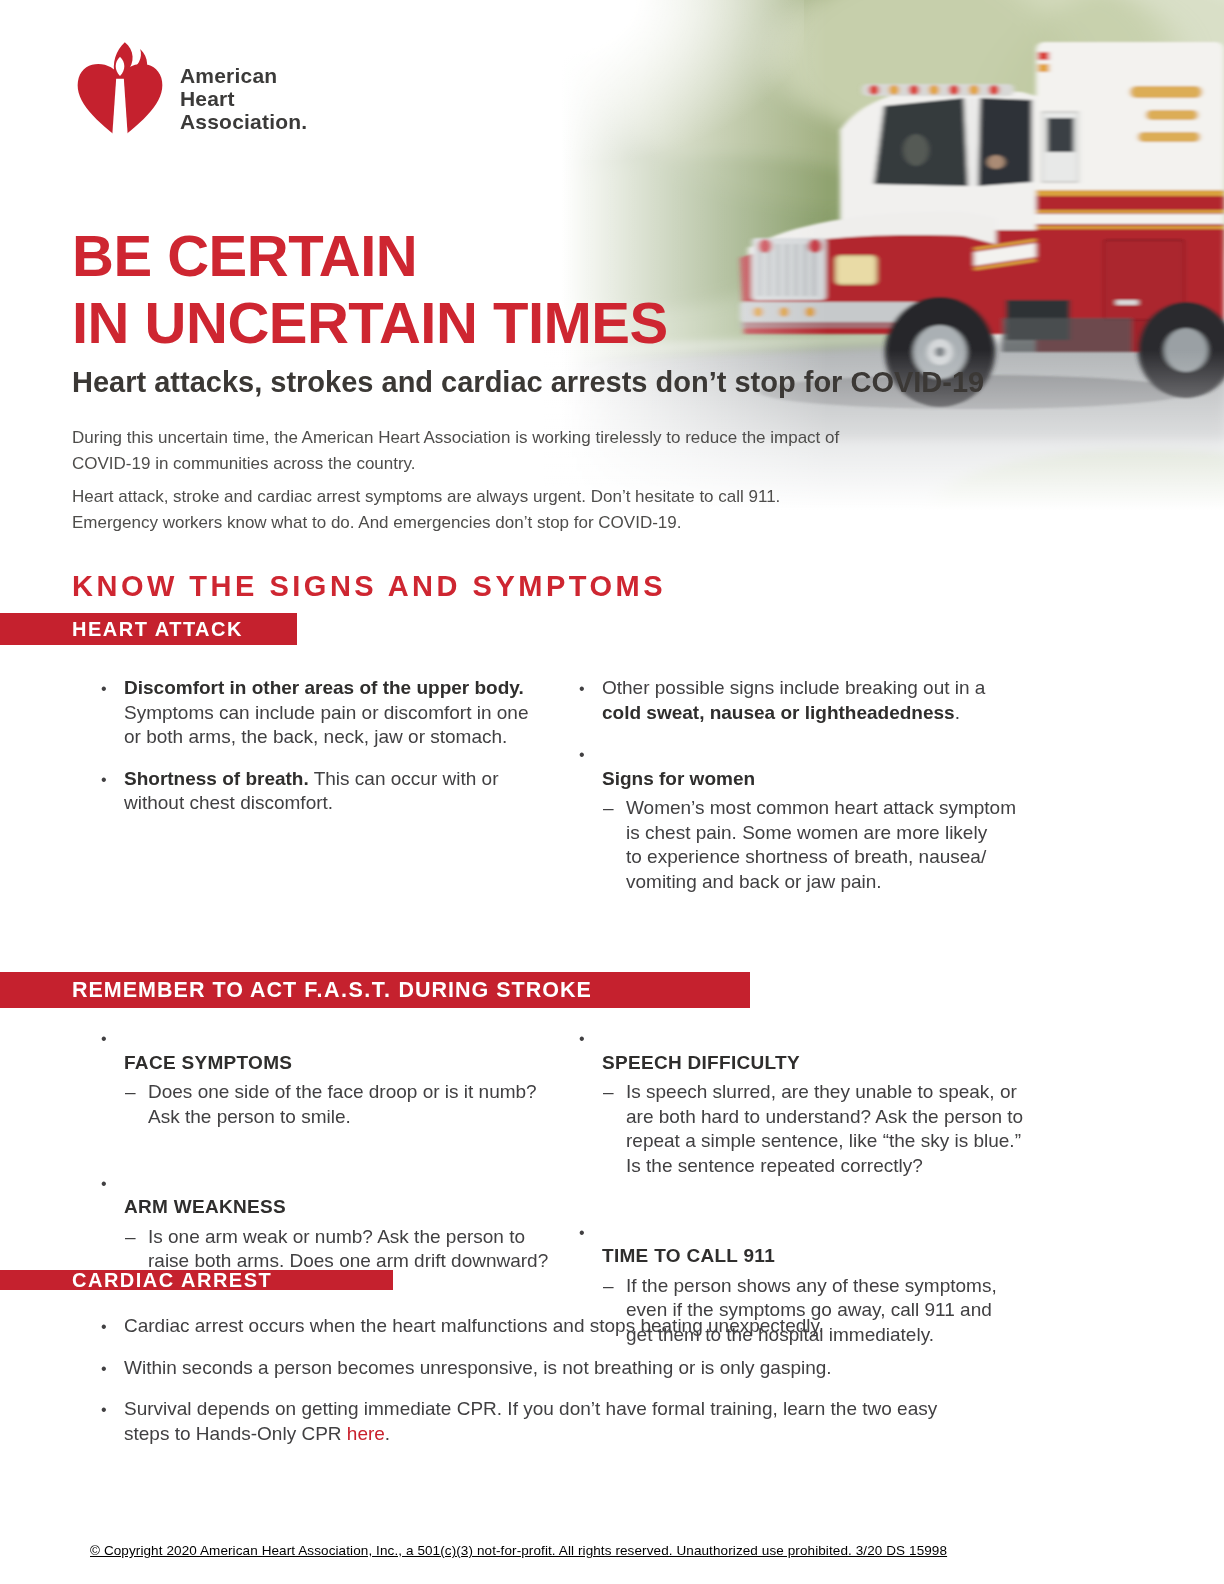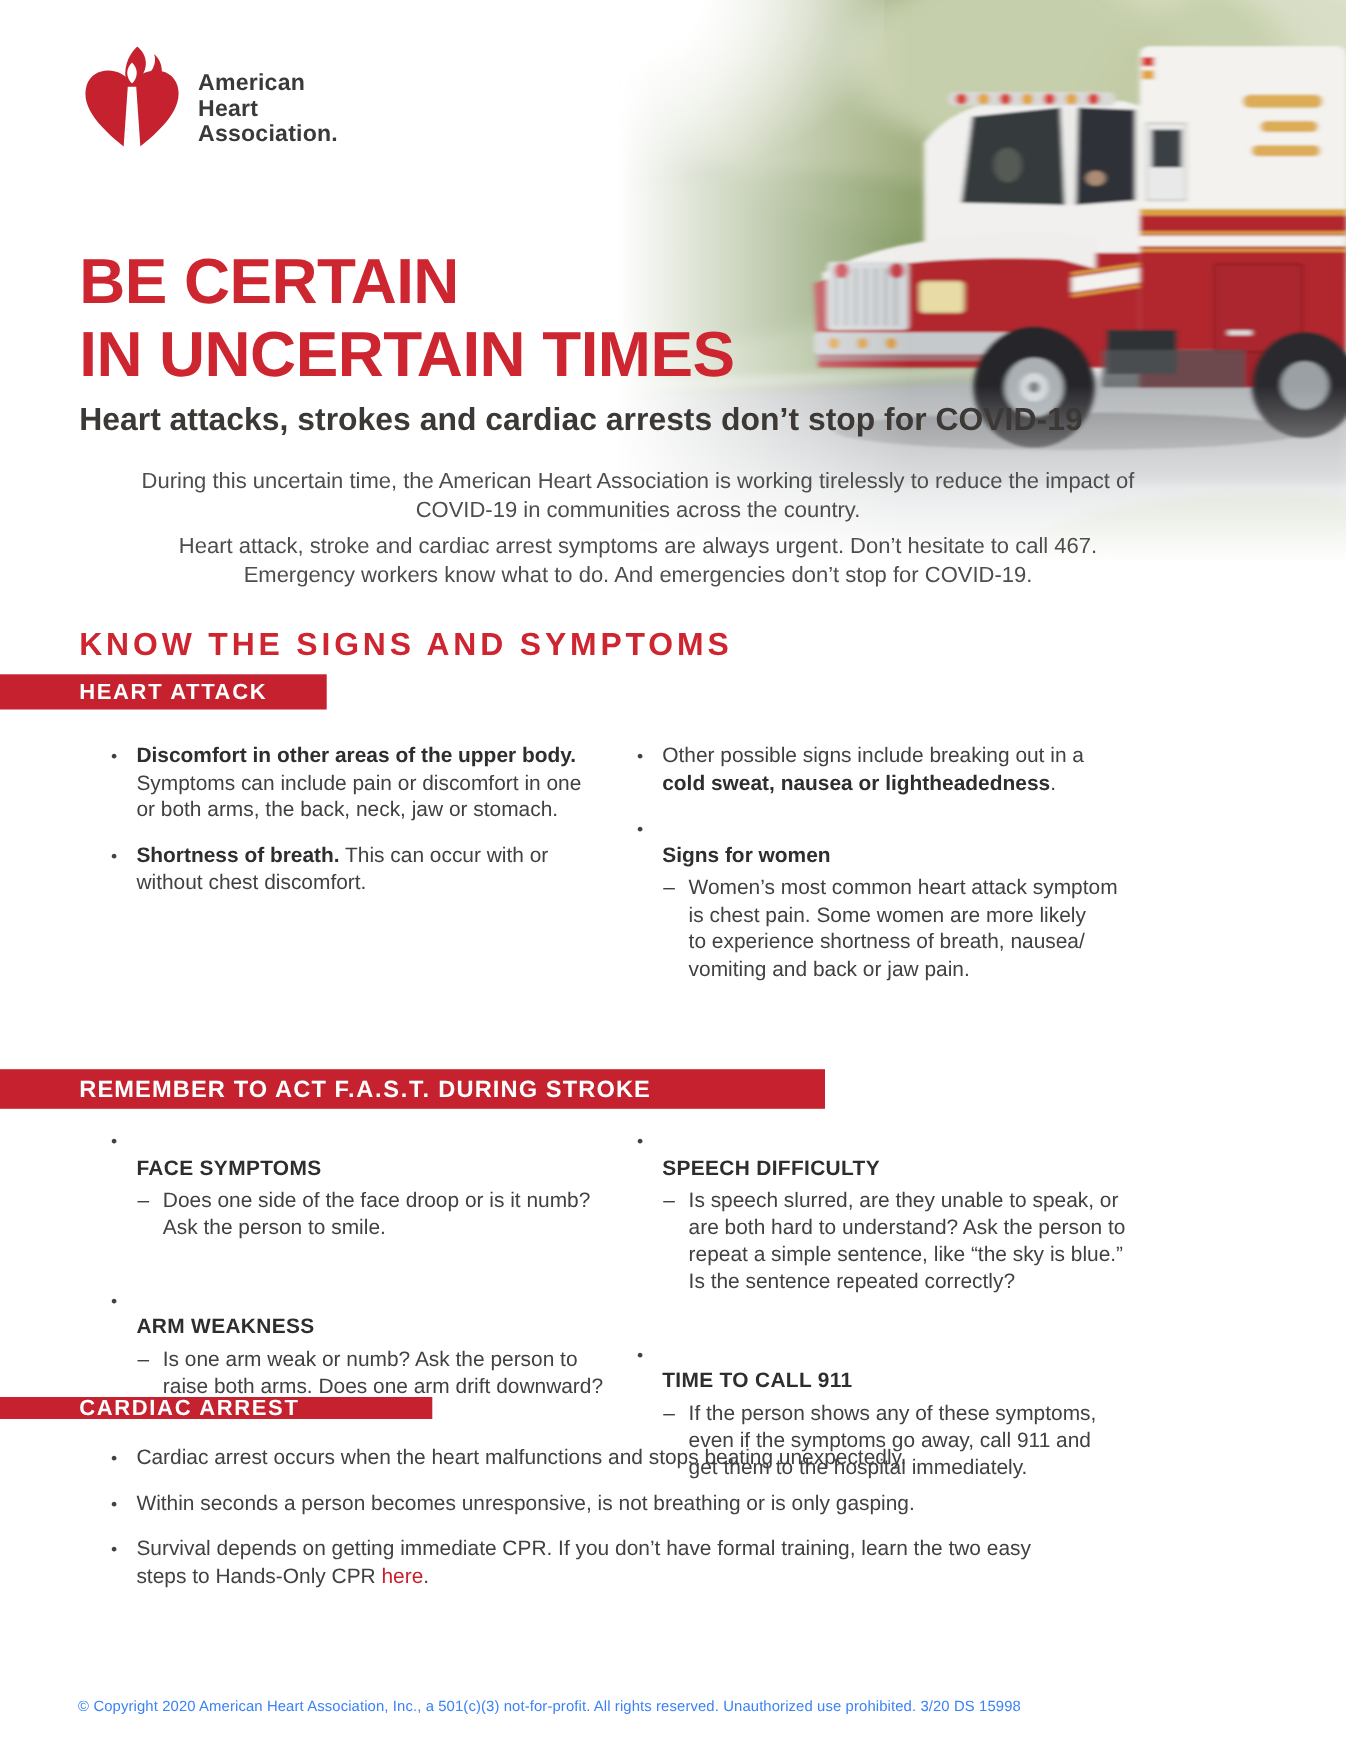--- a/index.html
+++ b/index.html
@@ -24,21 +24,21 @@
   .logo-text { margin-left:12px; font-weight:bold; font-size:21px; line-height:23px; color:#3b3a39; letter-spacing:0.2px; }
   .logo-text span { display:block; }
   
   .headline { position:absolute; left:72px; top:222px; margin:0;
     font-size:58px; line-height:67px; font-weight:bold; letter-spacing:-0.5px;
     color:var(--headline-red, #CE2631); }
   .headline span { display:block; }
   .subhead { position:absolute; left:72px; top:366px; margin:0;
     font-size:29px; font-weight:bold; color:#3b3835; }
   .intro { position:absolute; left:72px; width:1016px; margin:0;
-    font-size:20px; line-height:26px; color:#4e4d4b; white-space:pre-line;text-align:center; }
+    font-size:17px; line-height:26px; color:#4e4d4b; white-space:pre-line; }
   .i1 { top:425px; } .i2 { top:484px; }
   .know { position:absolute; left:72px; top:570px; margin:0;
     font-size:29px; font-weight:bold; letter-spacing:3.5px;
     color:var(--headline-red, #CE2631); }
   
   .banner { position:absolute; left:0; background:var(--banner-red, #C5212E);
     color:#ffffff; font-weight:bold; display:flex; align-items:center;
     padding-left:72px; box-sizing:border-box; }
   .b-heart   { top:613px;  width:297px; height:32px; font-size:20px;  letter-spacing:1.5px; }
   .b-stroke  { top:972px;  width:750px; height:36px; font-size:21.5px; letter-spacing:1px; }
@@ -53,21 +53,21 @@
   ul.blist > li::before { content:"\2022"; position:absolute; left:5px; top:1px; font-size:16px; color:#414042; }
   .b { font-weight:bold; color:#2f2e2d; }
   .sub { position:relative; padding-left:24px; margin-top:5px; white-space:pre-line; }
   .sub::before { content:"\2013"; position:absolute; left:1px; top:0; }
   .fast-title { font-weight:bold; color:#2f2e2d; letter-spacing:0.3px; }
   
   .cardiac-list { position:absolute; left:96px; top:1314px; width:966px; }
   .cardiac-list li { margin-bottom:16px; }
   a.inline-link { color:var(--link-red, #C9202C); text-decoration:none; cursor:pointer; }
   
-  .footer { position:absolute; left:71px; top:1543px; font-size:13.5px; color:#3b82f6; letter-spacing:0.1px; }
+  .footer { position:absolute; left:90px; top:1543px; font-size:13.5px; color:#000000; letter-spacing:0.1px;text-decoration:underline; }
 </style>
 </head>
 <body>
 
 <div class="page">
 
   <div class="photo">
     <svg width="680" height="530" viewBox="0 0 680 530">
       <defs>
         <filter id="bgblur" x="-40%" y="-40%" width="180%" height="180%">
@@ -191,21 +191,21 @@
     </div>
   </div>
 
   <h1 class="headline">
     <span>BE CERTAIN</span>
     <span>IN UNCERTAIN TIMES</span>
   </h1>
   <h2 class="subhead">Heart attacks, strokes and cardiac arrests don’t stop for COVID-19</h2>
   <p class="intro i1">During this uncertain time, the American Heart Association is working tirelessly to reduce the impact of
 COVID-19 in communities across the country.</p>
-  <p class="intro i2">Heart attack, stroke and cardiac arrest symptoms are always urgent. Don’t hesitate to call 467.
+  <p class="intro i2">Heart attack, stroke and cardiac arrest symptoms are always urgent. Don’t hesitate to call 911.
 Emergency workers know what to do. And emergencies don’t stop for COVID-19.</p>
 
   <h3 class="know">KNOW THE SIGNS AND SYMPTOMS</h3>
 
   <div class="banner b-heart">
     <span>HEART ATTACK</span>
   </div>
   <div class="cols ha-cols">
     <ul class="blist col-l">
       <li><span class="b">Discomfort in other areas of the upper body.</span><span>

